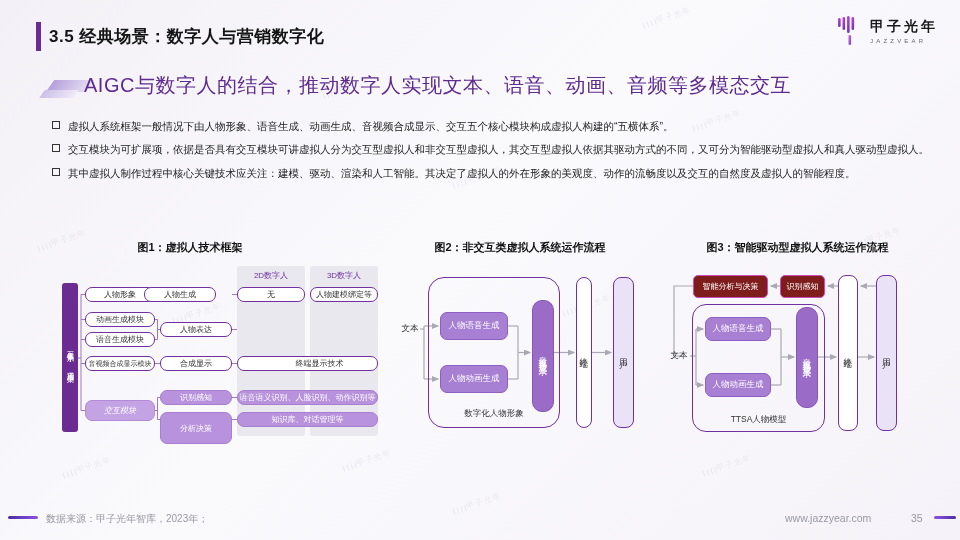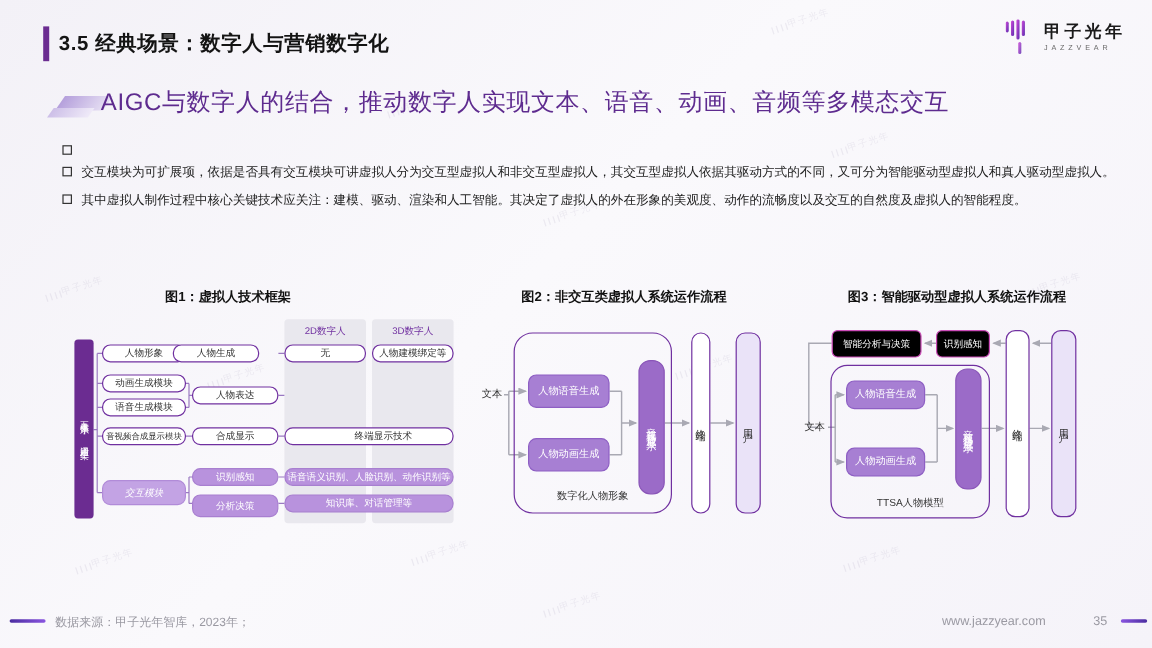--- a/index.html
+++ b/index.html
@@ -34,21 +34,21 @@
   .figtitle{font-size:11px;font-weight:bold;color:#111;text-align:center;white-space:nowrap;}
   
   .fig{position:absolute;}
   .box{position:absolute;border:1px solid #7030a0;background:#fff;border-radius:7px;
        display:flex;align-items:center;justify-content:center;font-size:8px;color:#333;
        text-align:center;white-space:nowrap;box-sizing:border-box;}
   .fillL{background:#b892dd;border-color:#a87fd0;color:#fff;}
   .fillL2{background:#c3a3e4;border-color:#b18bd8;color:#fff;}
   .fillM{background:#a77fd3;border-color:#8e5fc4;color:#fff;}
   .fillD{background:#9b6bc8;border-color:#8a55b8;color:#fff;}
-  .pink{background:#000000;border-color:#cc4cb8;color:#fff;}
+  .pink{background:#7f1d1d;border-color:#cc4cb8;color:#fff;}
   .lav{background:#eae3f8;}
   .vtext{writing-mode:vertical-rl;text-orientation:upright;letter-spacing:2px;line-height:1;}
   .band{position:absolute;top:0;height:170px;width:68px;background:#e9e8ee;border-radius:3px;}
   .colhead{position:absolute;top:4px;width:68px;text-align:center;font-size:8px;color:#7030a0;}
   .inlabel{position:absolute;font-size:8.5px;color:#333;text-align:center;white-space:nowrap;}
   svg.wire{position:absolute;left:0;top:0;pointer-events:none;}
   
   .sidebar{left:2px;top:17px;width:16px;height:149px;background:#6b2c91;border-radius:3px;
            display:flex;flex-direction:column;align-items:center;justify-content:center;gap:4px;}
   .sidebar span{writing-mode:vertical-lr;text-orientation:upright;color:#fff;font-size:7.5px;letter-spacing:1px;}
@@ -100,20 +100,21 @@
   </svg>
   <div class="logo-text">
     <div class="cn">甲子光年</div>
     <div class="en">JAZZVEAR</div>
   </div>
 </div>
 
 <div class="abs bullets">
   <div class="bullet">
     <span class="sq"></span>
+    <span>虚拟人系统框架一般情况下由人物形象、语音生成、动画生成、音视频合成显示、交互五个核心模块构成虚拟人构建的“五横体系”。</span>
   </div>
   <div class="bullet">
     <span class="sq"></span>
     <span>交互模块为可扩展项，依据是否具有交互模块可讲虚拟人分为交互型虚拟人和非交互型虚拟人，其交互型虚拟人依据其驱动方式的不同，又可分为智能驱动型虚拟人和真人驱动型虚拟人。</span>
   </div>
   <div class="bullet">
     <span class="sq"></span>
     <span>其中虚拟人制作过程中核心关键技术应关注：建模、驱动、渲染和人工智能。其决定了虚拟人的外在形象的美观度、动作的流畅度以及交互的自然度及虚拟人的智能程度。</span>
   </div>
 </div>
@@ -164,21 +165,21 @@
   <div class="box" style="left:25px;top:21px;width:70px;height:15px;">人物形象</div>
   <div class="box" style="left:25px;top:46px;width:70px;height:15px;">动画生成模块</div>
   <div class="box" style="left:25px;top:66px;width:70px;height:15px;">语音生成模块</div>
   <div class="box" style="left:25px;top:90px;width:70px;height:15px;font-size:7px;">音视频合成显示模块</div>
   <div class="box fillL2" style="left:25px;top:134px;width:70px;height:21px;font-style:italic;">交互模块</div>
 
   <div class="box" style="left:84px;top:21px;width:72px;height:15px;">人物生成</div>
   <div class="box" style="left:100px;top:56px;width:72px;height:15px;">人物表达</div>
   <div class="box" style="left:100px;top:90px;width:72px;height:15px;">合成显示</div>
   <div class="box fillL" style="left:100px;top:124px;width:72px;height:15px;">识别感知</div>
-  <div class="box fillL" style="left:100px;top:146px;width:72px;height:19px;">分析决策</div>
+  <div class="box fillL" style="left:100px;top:146px;width:72px;height:32px;">分析决策</div>
 
   <div class="box" style="left:177px;top:21px;width:68px;height:15px;">无</div>
   <div class="box" style="left:250px;top:21px;width:68px;height:15px;">人物建模绑定等</div>
   <div class="box" style="left:177px;top:90px;width:141px;height:15px;padding-left:24px;">终端显示技术</div>
   <div class="box fillL" style="left:177px;top:124px;width:141px;height:15px;">语音语义识别、人脸识别、动作识别等</div>
   <div class="box fillL" style="left:177px;top:146px;width:141px;height:15px;">知识库、对话管理等</div>
 </div>
 
 <div class="fig" style="left:400px;top:266px;width:240px;height:172px;">
   <svg class="wire" width="240" height="172">

